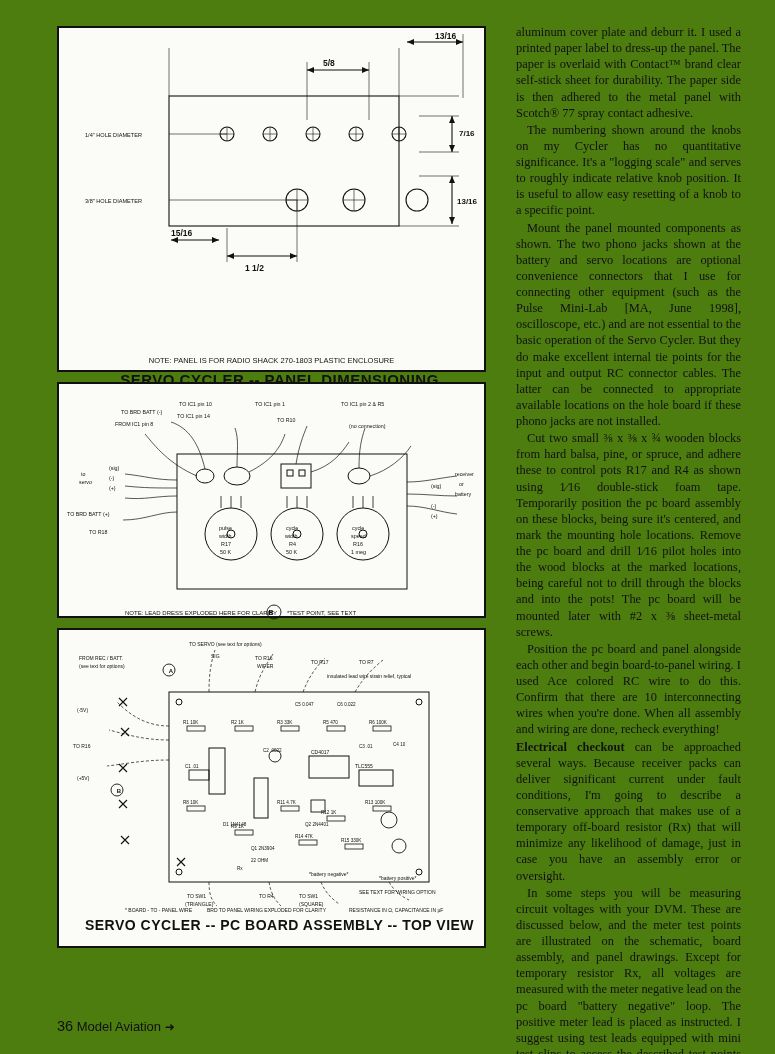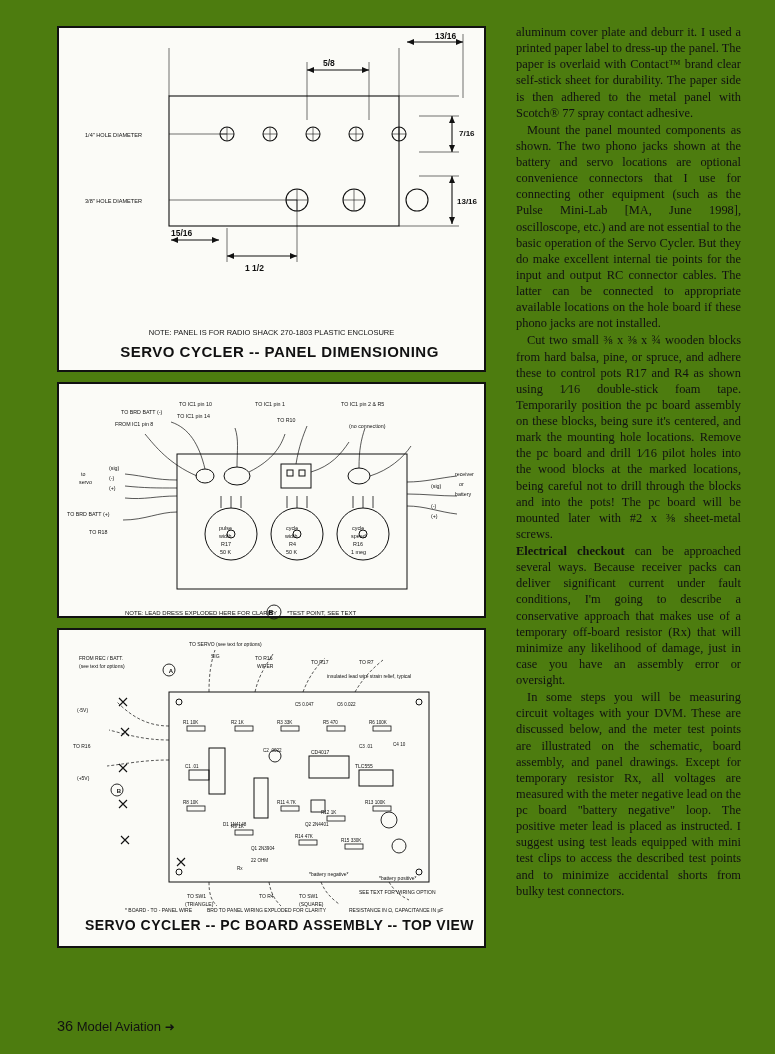--- a/index.html
+++ b/index.html
@@ -33,20 +33,21 @@
     font-family:"Liberation Sans", sans-serif;
     font-weight:bold;
     letter-spacing:.5px;
     font-size:15px;
     padding:6px 0 8px 16px;
   }
   .note{
     font-family:"Liberation Sans", sans-serif;
     font-size:7.5px;
     text-align:center;
+    margin-top:28px;
   }
   svg{display:block;}
   
   .textcol{
     position:absolute;
     left:516px;top:24px;
     width:225px;
     font-size:12.4px;
     line-height:1.30;
     text-align:justify;
@@ -372,22 +373,24 @@
           <text x="290" y="282" font-size="5">RESISTANCE IN Ω, CAPACITANCE IN µF</text>
         </g>
       </svg>
       <div class="figcap" style="padding-top:2px;font-size:14px;">SERVO CYCLER  --  PC BOARD ASSEMBLY  --  TOP VIEW</div>
     </div>
 
   </div>
 
   <div class="textcol">
     <p>aluminum cover plate and deburr it. I used a printed paper label to dress-up the panel. The paper is overlaid with Contact™ brand clear self-stick sheet for durability. The paper side is then adhered to the metal panel with Scotch® 77 spray contact adhesive.</p>
+    <p class="ind">The numbering shown around the knobs on my Cycler has no quantitative significance. It's a "logging scale" and serves to roughly indicate relative knob position. It is useful to allow easy resetting of a knob to a specific point.</p>
     <p class="ind">Mount the panel mounted components as shown. The two phono jacks shown at the battery and servo locations are optional convenience connectors that I use for connecting other equipment (such as the Pulse Mini-Lab [MA, June 1998], oscilloscope, etc.) and are not essential to the basic operation of the Servo Cycler. But they do make excellent internal tie points for the input and output RC connector cables. The latter can be connected to appropriate available locations on the hole board if these phono jacks are not installed.</p>
     <p class="ind">Cut two small ⅜ x ⅜ x ¾ wooden blocks from hard balsa, pine, or spruce, and adhere these to control pots R17 and R4 as shown using 1⁄16 double-stick foam tape. Temporarily position the pc board assembly on these blocks, being sure it's centered, and mark the mounting hole locations. Remove the pc board and drill 1⁄16 pilot holes into the wood blocks at the marked locations, being careful not to drill through the blocks and into the pots! The pc board will be mounted later with #2 x ⅜ sheet-metal screws.</p>
+    <p class="ind">Position the pc board and panel alongside each other and begin board-to-panel wiring. I used Ace colored RC wire to do this. Confirm that there are 10 interconnecting wires when you're done. When all assembly and wiring are done, recheck everything!</p>
     <p class="sechead"><span class="bold">Electrical checkout</span><span> can be approached several ways. Because receiver packs can deliver significant current under fault conditions, I'm going to describe a conservative approach that makes use of a temporary off-board resistor (Rx) that will minimize any likelihood of damage, just in case you have an assembly error or oversight.</span></p>
     <p class="ind">In some steps you will be measuring circuit voltages with your DVM. These are discussed below, and the meter test points are illustrated on the schematic, board assembly, and panel drawings. Except for temporary resistor Rx, all voltages are measured with the meter negative lead on the pc board "battery negative" loop. The positive meter lead is placed as instructed. I suggest using test leads equipped with mini test clips to access the described test points and to minimize accidental shorts from bulky test connectors.</p>
 
   </div>
 
   <div class="footer">
     <span class="pg">36</span>
     <span>Model Aviation</span>
     <span class="arrow">➜</span>
   </div>

